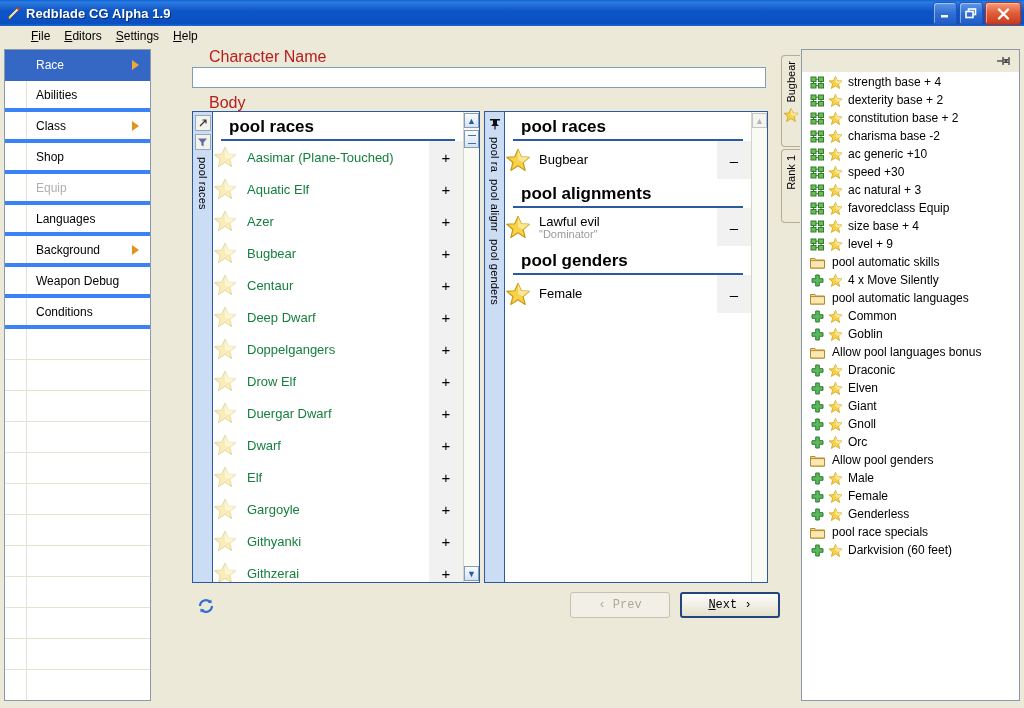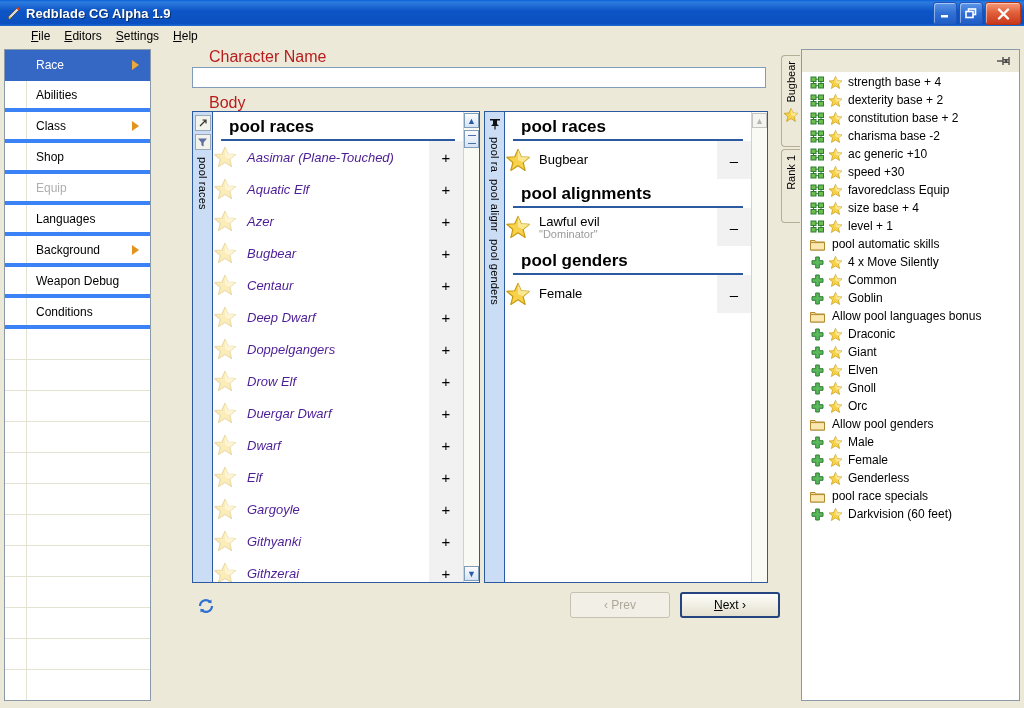--- a/index.html
+++ b/index.html
@@ -107,21 +107,21 @@
   .list-scroll{position:absolute;left:0;top:0;right:16px;bottom:0;overflow:hidden;}
   .sec-head{
     font-size:17px;font-weight:bold;color:#000;padding:5px 0 2px 8px;
     border-bottom:2px solid #2C5AA0;margin:0 8px 0 8px;
   }
   .li{
     display:flex;align-items:center;height:32px;position:relative;
   }
   .li .star{width:30px;text-align:center;flex:none;}
   .li .txt{flex:1;font-size:13px;padding-left:4px;}
-  .li.dim .txt{color:#4c1d95;font-style:italic;}
+  .li.dim .txt{color:#15803d;}
   .li .sub{display:block;font-size:11px;color:#9A9A9A;line-height:11px;}
   .li .name2{display:block;font-size:13px;color:#000;line-height:14px;}
   .li .act{
     width:34px;height:100%;background:#F1F1F1;display:flex;
     align-items:center;justify-content:center;font-size:15px;color:#000;flex:none;
   }
   #panel-right .li{height:38px;}
   #panel-right .act{width:34px;background:#F1F1F1;}
 
   
@@ -137,21 +137,21 @@
   .sb-btn.dis{color:#B5B5B5;border-color:#C4C4C4;background:#F5F5F0;}
   .sb-btn.bottom{position:absolute;bottom:1px;left:0;right:0;}
   .sb-thumb{
     width:15px;height:18px;margin:2px auto 0 auto;box-sizing:border-box;
     border:1px solid #7F9DB9;background:linear-gradient(to bottom,#FBFCFE,#D6E3F5);
     display:flex;align-items:center;justify-content:center;
   }
   .sb-thumb i{display:block;width:8px;height:7px;border-top:1px solid #4A6FA8;border-bottom:1px solid #4A6FA8;}
 
   
-  #bottombar{position:absolute;left:2px;top:545px;width:576px;height:38px;}
+  #bottombar{position:absolute;left:2px;top:545px;width:576px;height:38px;font-family:Liberation Mono, monospace;}
   #refresh-btn{position:absolute;left:4px;top:6px;width:20px;height:20px;}
   .btn{
     position:absolute;top:2px;height:26px;box-sizing:border-box;
     background:linear-gradient(to bottom,#FDFDFB,#F0EEE2 55%,#E3E0CE);
     border:1px solid #8D8D73;border-radius:3px;font-size:12px;
     display:flex;align-items:center;justify-content:center;color:#000;
   }
   #btn-prev{left:378px;width:100px;color:#ACA899;border-color:#C6C2B2;background:#F2F0E6;}
   #btn-next{left:488px;width:100px;border:2px solid #23447E;}
   #btn-next u{text-decoration:underline;}
@@ -699,57 +699,75 @@
                 <rect x="8.5" y="7.5" width="5" height="4.5" fill="#6DBE4E" stroke="#2E7D32" stroke-width="1"></rect>
                 <path d="M6 3.2 L8.5 3.2 M6 9.7 L8.5 9.7 M3.5 5.5 L3.5 7.5 M11 5.5 L11 7.5" stroke="#2E7D32" stroke-width="1"></path>
               </svg>
             </span>
             <span class="ic2">
               <svg width="15" height="15" viewBox="0 0 24 24" style="opacity:1">
                 <path d="M12 2.2 L15 9 L22.4 9.5 L16.7 14.3 L18.6 21.6 L12 17.4 L5.4 21.6 L7.3 14.3 L1.6 9.5 L9 9 Z" fill="#F7D24A" stroke="#C79A10" stroke-width="1.1" stroke-linejoin="round"></path>
                 <path d="M12 2.2 L15 9 L22.4 9.5 L16.7 14.3 L12 12 Z" fill="#FCEFA8" opacity=".75"></path>
               </svg>
             </span>
-            <span class="lbl">favoredclass Equip</span>
+            <span class="lbl">ac natural + 3</span>
           </div>
           <div class="tr">
             <span class="ic1">
               <svg width="15" height="13" viewBox="0 0 15 13">
                 <rect x="1" y="1" width="5" height="4.5" fill="#6DBE4E" stroke="#2E7D32" stroke-width="1"></rect>
                 <rect x="8.5" y="1" width="5" height="4.5" fill="#6DBE4E" stroke="#2E7D32" stroke-width="1"></rect>
                 <rect x="1" y="7.5" width="5" height="4.5" fill="#6DBE4E" stroke="#2E7D32" stroke-width="1"></rect>
                 <rect x="8.5" y="7.5" width="5" height="4.5" fill="#6DBE4E" stroke="#2E7D32" stroke-width="1"></rect>
                 <path d="M6 3.2 L8.5 3.2 M6 9.7 L8.5 9.7 M3.5 5.5 L3.5 7.5 M11 5.5 L11 7.5" stroke="#2E7D32" stroke-width="1"></path>
               </svg>
             </span>
             <span class="ic2">
               <svg width="15" height="15" viewBox="0 0 24 24" style="opacity:1">
                 <path d="M12 2.2 L15 9 L22.4 9.5 L16.7 14.3 L18.6 21.6 L12 17.4 L5.4 21.6 L7.3 14.3 L1.6 9.5 L9 9 Z" fill="#F7D24A" stroke="#C79A10" stroke-width="1.1" stroke-linejoin="round"></path>
                 <path d="M12 2.2 L15 9 L22.4 9.5 L16.7 14.3 L12 12 Z" fill="#FCEFA8" opacity=".75"></path>
               </svg>
             </span>
-            <span class="lbl">size base + 4</span>
+            <span class="lbl">favoredclass Equip</span>
           </div>
           <div class="tr">
             <span class="ic1">
               <svg width="15" height="13" viewBox="0 0 15 13">
                 <rect x="1" y="1" width="5" height="4.5" fill="#6DBE4E" stroke="#2E7D32" stroke-width="1"></rect>
                 <rect x="8.5" y="1" width="5" height="4.5" fill="#6DBE4E" stroke="#2E7D32" stroke-width="1"></rect>
                 <rect x="1" y="7.5" width="5" height="4.5" fill="#6DBE4E" stroke="#2E7D32" stroke-width="1"></rect>
                 <rect x="8.5" y="7.5" width="5" height="4.5" fill="#6DBE4E" stroke="#2E7D32" stroke-width="1"></rect>
                 <path d="M6 3.2 L8.5 3.2 M6 9.7 L8.5 9.7 M3.5 5.5 L3.5 7.5 M11 5.5 L11 7.5" stroke="#2E7D32" stroke-width="1"></path>
               </svg>
             </span>
             <span class="ic2">
               <svg width="15" height="15" viewBox="0 0 24 24" style="opacity:1">
                 <path d="M12 2.2 L15 9 L22.4 9.5 L16.7 14.3 L18.6 21.6 L12 17.4 L5.4 21.6 L7.3 14.3 L1.6 9.5 L9 9 Z" fill="#F7D24A" stroke="#C79A10" stroke-width="1.1" stroke-linejoin="round"></path>
                 <path d="M12 2.2 L15 9 L22.4 9.5 L16.7 14.3 L12 12 Z" fill="#FCEFA8" opacity=".75"></path>
               </svg>
             </span>
-            <span class="lbl">level + 1</span>
+            <span class="lbl">size base + 4</span>
+          </div>
+          <div class="tr">
+            <span class="ic1">
+              <svg width="15" height="13" viewBox="0 0 15 13">
+                <rect x="1" y="1" width="5" height="4.5" fill="#6DBE4E" stroke="#2E7D32" stroke-width="1"></rect>
+                <rect x="8.5" y="1" width="5" height="4.5" fill="#6DBE4E" stroke="#2E7D32" stroke-width="1"></rect>
+                <rect x="1" y="7.5" width="5" height="4.5" fill="#6DBE4E" stroke="#2E7D32" stroke-width="1"></rect>
+                <rect x="8.5" y="7.5" width="5" height="4.5" fill="#6DBE4E" stroke="#2E7D32" stroke-width="1"></rect>
+                <path d="M6 3.2 L8.5 3.2 M6 9.7 L8.5 9.7 M3.5 5.5 L3.5 7.5 M11 5.5 L11 7.5" stroke="#2E7D32" stroke-width="1"></path>
+              </svg>
+            </span>
+            <span class="ic2">
+              <svg width="15" height="15" viewBox="0 0 24 24" style="opacity:1">
+                <path d="M12 2.2 L15 9 L22.4 9.5 L16.7 14.3 L18.6 21.6 L12 17.4 L5.4 21.6 L7.3 14.3 L1.6 9.5 L9 9 Z" fill="#F7D24A" stroke="#C79A10" stroke-width="1.1" stroke-linejoin="round"></path>
+                <path d="M12 2.2 L15 9 L22.4 9.5 L16.7 14.3 L12 12 Z" fill="#FCEFA8" opacity=".75"></path>
+              </svg>
+            </span>
+            <span class="lbl">level + 9</span>
           </div>
           <div class="tr folder">
             <span class="ic1">
               <svg width="15" height="13" viewBox="0 0 15 13">
                 <path d="M0.5 2.5 L5 2.5 L6.3 4 L14.5 4 L14.5 12 L0.5 12 Z" fill="#F6D98E" stroke="#B08A2E" stroke-width="1"></path>
                 <path d="M0.5 4.6 L14.5 4.6 L14.5 12 L0.5 12 Z" fill="#FBE7B0" stroke="#B08A2E" stroke-width="1"></path>
               </svg>
             </span>
             <span class="lbl">pool automatic skills</span>
           </div>
@@ -760,55 +778,64 @@
               </svg>
             </span>
             <span class="ic2">
               <svg width="15" height="15" viewBox="0 0 24 24" style="opacity:1">
                 <path d="M12 2.2 L15 9 L22.4 9.5 L16.7 14.3 L18.6 21.6 L12 17.4 L5.4 21.6 L7.3 14.3 L1.6 9.5 L9 9 Z" fill="#F7D24A" stroke="#C79A10" stroke-width="1.1" stroke-linejoin="round"></path>
                 <path d="M12 2.2 L15 9 L22.4 9.5 L16.7 14.3 L12 12 Z" fill="#FCEFA8" opacity=".75"></path>
               </svg>
             </span>
             <span class="lbl">4 x Move Silently</span>
           </div>
-          <div class="tr">
-            <span class="ic1">
-              <svg width="13" height="13" viewBox="0 0 13 13">
-                <path d="M4.7 1 L8.3 1 L8.3 4.7 L12 4.7 L12 8.3 L8.3 8.3 L8.3 12 L4.7 12 L4.7 8.3 L1 8.3 L1 4.7 L4.7 4.7 Z" fill="#5CB85C" stroke="#2E7D32" stroke-width="1" stroke-linejoin="round"></path>
-              </svg>
-            </span>
-            <span class="ic2">
-              <svg width="15" height="15" viewBox="0 0 24 24" style="opacity:1">
-                <path d="M12 2.2 L15 9 L22.4 9.5 L16.7 14.3 L18.6 21.6 L12 17.4 L5.4 21.6 L7.3 14.3 L1.6 9.5 L9 9 Z" fill="#F7D24A" stroke="#C79A10" stroke-width="1.1" stroke-linejoin="round"></path>
-                <path d="M12 2.2 L15 9 L22.4 9.5 L16.7 14.3 L12 12 Z" fill="#FCEFA8" opacity=".75"></path>
-              </svg>
-            </span>
-            <span class="lbl">Common</span>
-          </div>
-          <div class="tr">
-            <span class="ic1">
-              <svg width="13" height="13" viewBox="0 0 13 13">
-                <path d="M4.7 1 L8.3 1 L8.3 4.7 L12 4.7 L12 8.3 L8.3 8.3 L8.3 12 L4.7 12 L4.7 8.3 L1 8.3 L1 4.7 L4.7 4.7 Z" fill="#5CB85C" stroke="#2E7D32" stroke-width="1" stroke-linejoin="round"></path>
-              </svg>
-            </span>
-            <span class="ic2">
-              <svg width="15" height="15" viewBox="0 0 24 24" style="opacity:1">
-                <path d="M12 2.2 L15 9 L22.4 9.5 L16.7 14.3 L18.6 21.6 L12 17.4 L5.4 21.6 L7.3 14.3 L1.6 9.5 L9 9 Z" fill="#F7D24A" stroke="#C79A10" stroke-width="1.1" stroke-linejoin="round"></path>
-                <path d="M12 2.2 L15 9 L22.4 9.5 L16.7 14.3 L12 12 Z" fill="#FCEFA8" opacity=".75"></path>
-              </svg>
-            </span>
-            <span class="lbl">Goblin</span>
-          </div>
           <div class="tr folder">
             <span class="ic1">
               <svg width="15" height="13" viewBox="0 0 15 13">
                 <path d="M0.5 2.5 L5 2.5 L6.3 4 L14.5 4 L14.5 12 L0.5 12 Z" fill="#F6D98E" stroke="#B08A2E" stroke-width="1"></path>
                 <path d="M0.5 4.6 L14.5 4.6 L14.5 12 L0.5 12 Z" fill="#FBE7B0" stroke="#B08A2E" stroke-width="1"></path>
               </svg>
             </span>
+            <span class="lbl">pool automatic languages</span>
+          </div>
+          <div class="tr">
+            <span class="ic1">
+              <svg width="13" height="13" viewBox="0 0 13 13">
+                <path d="M4.7 1 L8.3 1 L8.3 4.7 L12 4.7 L12 8.3 L8.3 8.3 L8.3 12 L4.7 12 L4.7 8.3 L1 8.3 L1 4.7 L4.7 4.7 Z" fill="#5CB85C" stroke="#2E7D32" stroke-width="1" stroke-linejoin="round"></path>
+              </svg>
+            </span>
+            <span class="ic2">
+              <svg width="15" height="15" viewBox="0 0 24 24" style="opacity:1">
+                <path d="M12 2.2 L15 9 L22.4 9.5 L16.7 14.3 L18.6 21.6 L12 17.4 L5.4 21.6 L7.3 14.3 L1.6 9.5 L9 9 Z" fill="#F7D24A" stroke="#C79A10" stroke-width="1.1" stroke-linejoin="round"></path>
+                <path d="M12 2.2 L15 9 L22.4 9.5 L16.7 14.3 L12 12 Z" fill="#FCEFA8" opacity=".75"></path>
+              </svg>
+            </span>
+            <span class="lbl">Common</span>
+          </div>
+          <div class="tr">
+            <span class="ic1">
+              <svg width="13" height="13" viewBox="0 0 13 13">
+                <path d="M4.7 1 L8.3 1 L8.3 4.7 L12 4.7 L12 8.3 L8.3 8.3 L8.3 12 L4.7 12 L4.7 8.3 L1 8.3 L1 4.7 L4.7 4.7 Z" fill="#5CB85C" stroke="#2E7D32" stroke-width="1" stroke-linejoin="round"></path>
+              </svg>
+            </span>
+            <span class="ic2">
+              <svg width="15" height="15" viewBox="0 0 24 24" style="opacity:1">
+                <path d="M12 2.2 L15 9 L22.4 9.5 L16.7 14.3 L18.6 21.6 L12 17.4 L5.4 21.6 L7.3 14.3 L1.6 9.5 L9 9 Z" fill="#F7D24A" stroke="#C79A10" stroke-width="1.1" stroke-linejoin="round"></path>
+                <path d="M12 2.2 L15 9 L22.4 9.5 L16.7 14.3 L12 12 Z" fill="#FCEFA8" opacity=".75"></path>
+              </svg>
+            </span>
+            <span class="lbl">Goblin</span>
+          </div>
+          <div class="tr folder">
+            <span class="ic1">
+              <svg width="15" height="13" viewBox="0 0 15 13">
+                <path d="M0.5 2.5 L5 2.5 L6.3 4 L14.5 4 L14.5 12 L0.5 12 Z" fill="#F6D98E" stroke="#B08A2E" stroke-width="1"></path>
+                <path d="M0.5 4.6 L14.5 4.6 L14.5 12 L0.5 12 Z" fill="#FBE7B0" stroke="#B08A2E" stroke-width="1"></path>
+              </svg>
+            </span>
             <span class="lbl">Allow pool languages bonus</span>
           </div>
           <div class="tr">
             <span class="ic1">
               <svg width="13" height="13" viewBox="0 0 13 13">
                 <path d="M4.7 1 L8.3 1 L8.3 4.7 L12 4.7 L12 8.3 L8.3 8.3 L8.3 12 L4.7 12 L4.7 8.3 L1 8.3 L1 4.7 L4.7 4.7 Z" fill="#5CB85C" stroke="#2E7D32" stroke-width="1" stroke-linejoin="round"></path>
               </svg>
             </span>
             <span class="ic2">
               <svg width="15" height="15" viewBox="0 0 24 24" style="opacity:1">
@@ -823,35 +850,35 @@
               <svg width="13" height="13" viewBox="0 0 13 13">
                 <path d="M4.7 1 L8.3 1 L8.3 4.7 L12 4.7 L12 8.3 L8.3 8.3 L8.3 12 L4.7 12 L4.7 8.3 L1 8.3 L1 4.7 L4.7 4.7 Z" fill="#5CB85C" stroke="#2E7D32" stroke-width="1" stroke-linejoin="round"></path>
               </svg>
             </span>
             <span class="ic2">
               <svg width="15" height="15" viewBox="0 0 24 24" style="opacity:1">
                 <path d="M12 2.2 L15 9 L22.4 9.5 L16.7 14.3 L18.6 21.6 L12 17.4 L5.4 21.6 L7.3 14.3 L1.6 9.5 L9 9 Z" fill="#F7D24A" stroke="#C79A10" stroke-width="1.1" stroke-linejoin="round"></path>
                 <path d="M12 2.2 L15 9 L22.4 9.5 L16.7 14.3 L12 12 Z" fill="#FCEFA8" opacity=".75"></path>
               </svg>
             </span>
+            <span class="lbl">Elven</span>
+          </div>
+          <div class="tr">
+            <span class="ic1">
+              <svg width="13" height="13" viewBox="0 0 13 13">
+                <path d="M4.7 1 L8.3 1 L8.3 4.7 L12 4.7 L12 8.3 L8.3 8.3 L8.3 12 L4.7 12 L4.7 8.3 L1 8.3 L1 4.7 L4.7 4.7 Z" fill="#5CB85C" stroke="#2E7D32" stroke-width="1" stroke-linejoin="round"></path>
+              </svg>
+            </span>
+            <span class="ic2">
+              <svg width="15" height="15" viewBox="0 0 24 24" style="opacity:1">
+                <path d="M12 2.2 L15 9 L22.4 9.5 L16.7 14.3 L18.6 21.6 L12 17.4 L5.4 21.6 L7.3 14.3 L1.6 9.5 L9 9 Z" fill="#F7D24A" stroke="#C79A10" stroke-width="1.1" stroke-linejoin="round"></path>
+                <path d="M12 2.2 L15 9 L22.4 9.5 L16.7 14.3 L12 12 Z" fill="#FCEFA8" opacity=".75"></path>
+              </svg>
+            </span>
             <span class="lbl">Giant</span>
-          </div>
-          <div class="tr">
-            <span class="ic1">
-              <svg width="13" height="13" viewBox="0 0 13 13">
-                <path d="M4.7 1 L8.3 1 L8.3 4.7 L12 4.7 L12 8.3 L8.3 8.3 L8.3 12 L4.7 12 L4.7 8.3 L1 8.3 L1 4.7 L4.7 4.7 Z" fill="#5CB85C" stroke="#2E7D32" stroke-width="1" stroke-linejoin="round"></path>
-              </svg>
-            </span>
-            <span class="ic2">
-              <svg width="15" height="15" viewBox="0 0 24 24" style="opacity:1">
-                <path d="M12 2.2 L15 9 L22.4 9.5 L16.7 14.3 L18.6 21.6 L12 17.4 L5.4 21.6 L7.3 14.3 L1.6 9.5 L9 9 Z" fill="#F7D24A" stroke="#C79A10" stroke-width="1.1" stroke-linejoin="round"></path>
-                <path d="M12 2.2 L15 9 L22.4 9.5 L16.7 14.3 L12 12 Z" fill="#FCEFA8" opacity=".75"></path>
-              </svg>
-            </span>
-            <span class="lbl">Elven</span>
           </div>
           <div class="tr">
             <span class="ic1">
               <svg width="13" height="13" viewBox="0 0 13 13">
                 <path d="M4.7 1 L8.3 1 L8.3 4.7 L12 4.7 L12 8.3 L8.3 8.3 L8.3 12 L4.7 12 L4.7 8.3 L1 8.3 L1 4.7 L4.7 4.7 Z" fill="#5CB85C" stroke="#2E7D32" stroke-width="1" stroke-linejoin="round"></path>
               </svg>
             </span>
             <span class="ic2">
               <svg width="15" height="15" viewBox="0 0 24 24" style="opacity:1">
                 <path d="M12 2.2 L15 9 L22.4 9.5 L16.7 14.3 L18.6 21.6 L12 17.4 L5.4 21.6 L7.3 14.3 L1.6 9.5 L9 9 Z" fill="#F7D24A" stroke="#C79A10" stroke-width="1.1" stroke-linejoin="round"></path>

